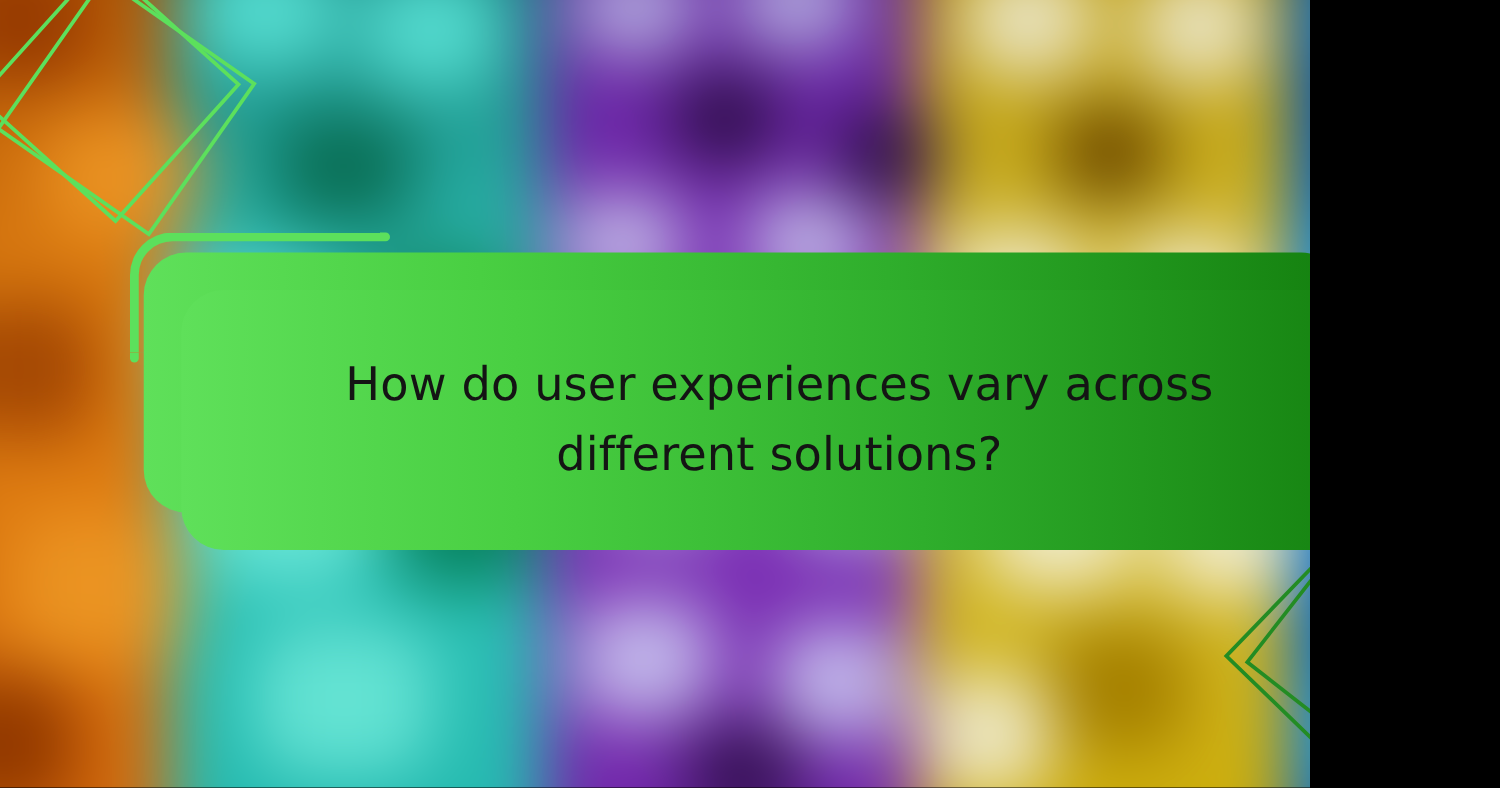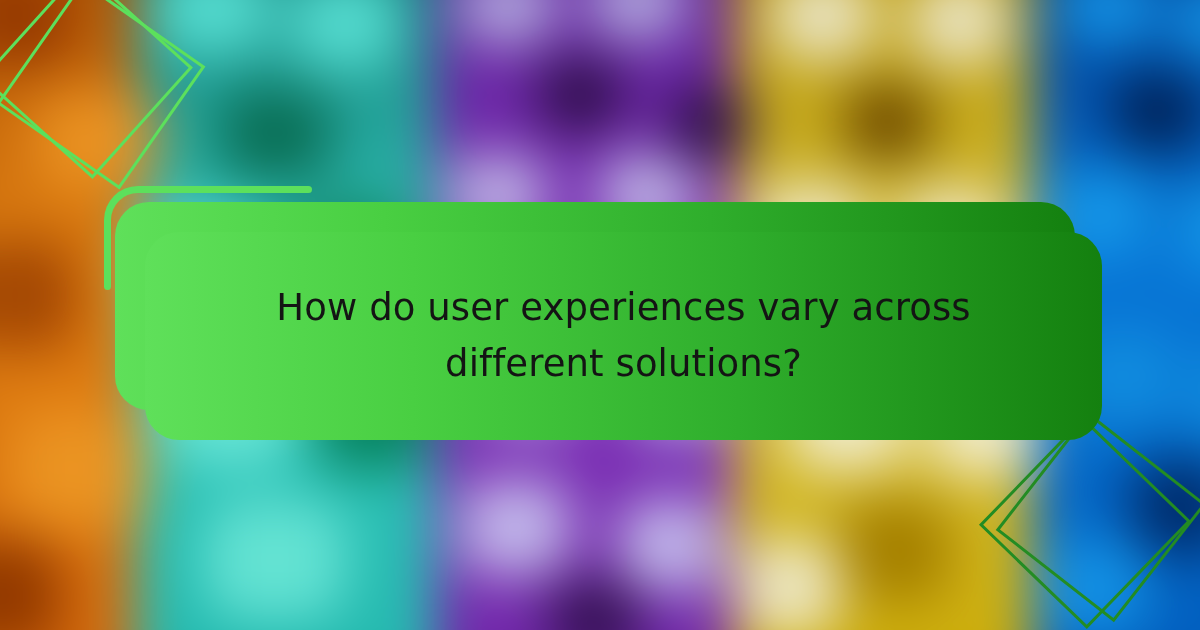--- a/index.html
+++ b/index.html
@@ -7,21 +7,21 @@
   html, body {
     width: 1200px;
     height: 630px;
     overflow: hidden;
     background: #000;
     font-family: "DejaVu Sans", "Liberation Sans", sans-serif;
   }
 
   #stage {
     position: relative;
-    width: 1200px;
+    width: 1048px;
     height: 630px;
     overflow: hidden;
   }
 
   
   #bg {
     position: absolute;
     inset: -60px;
     width: 1320px;
     height: 750px;

